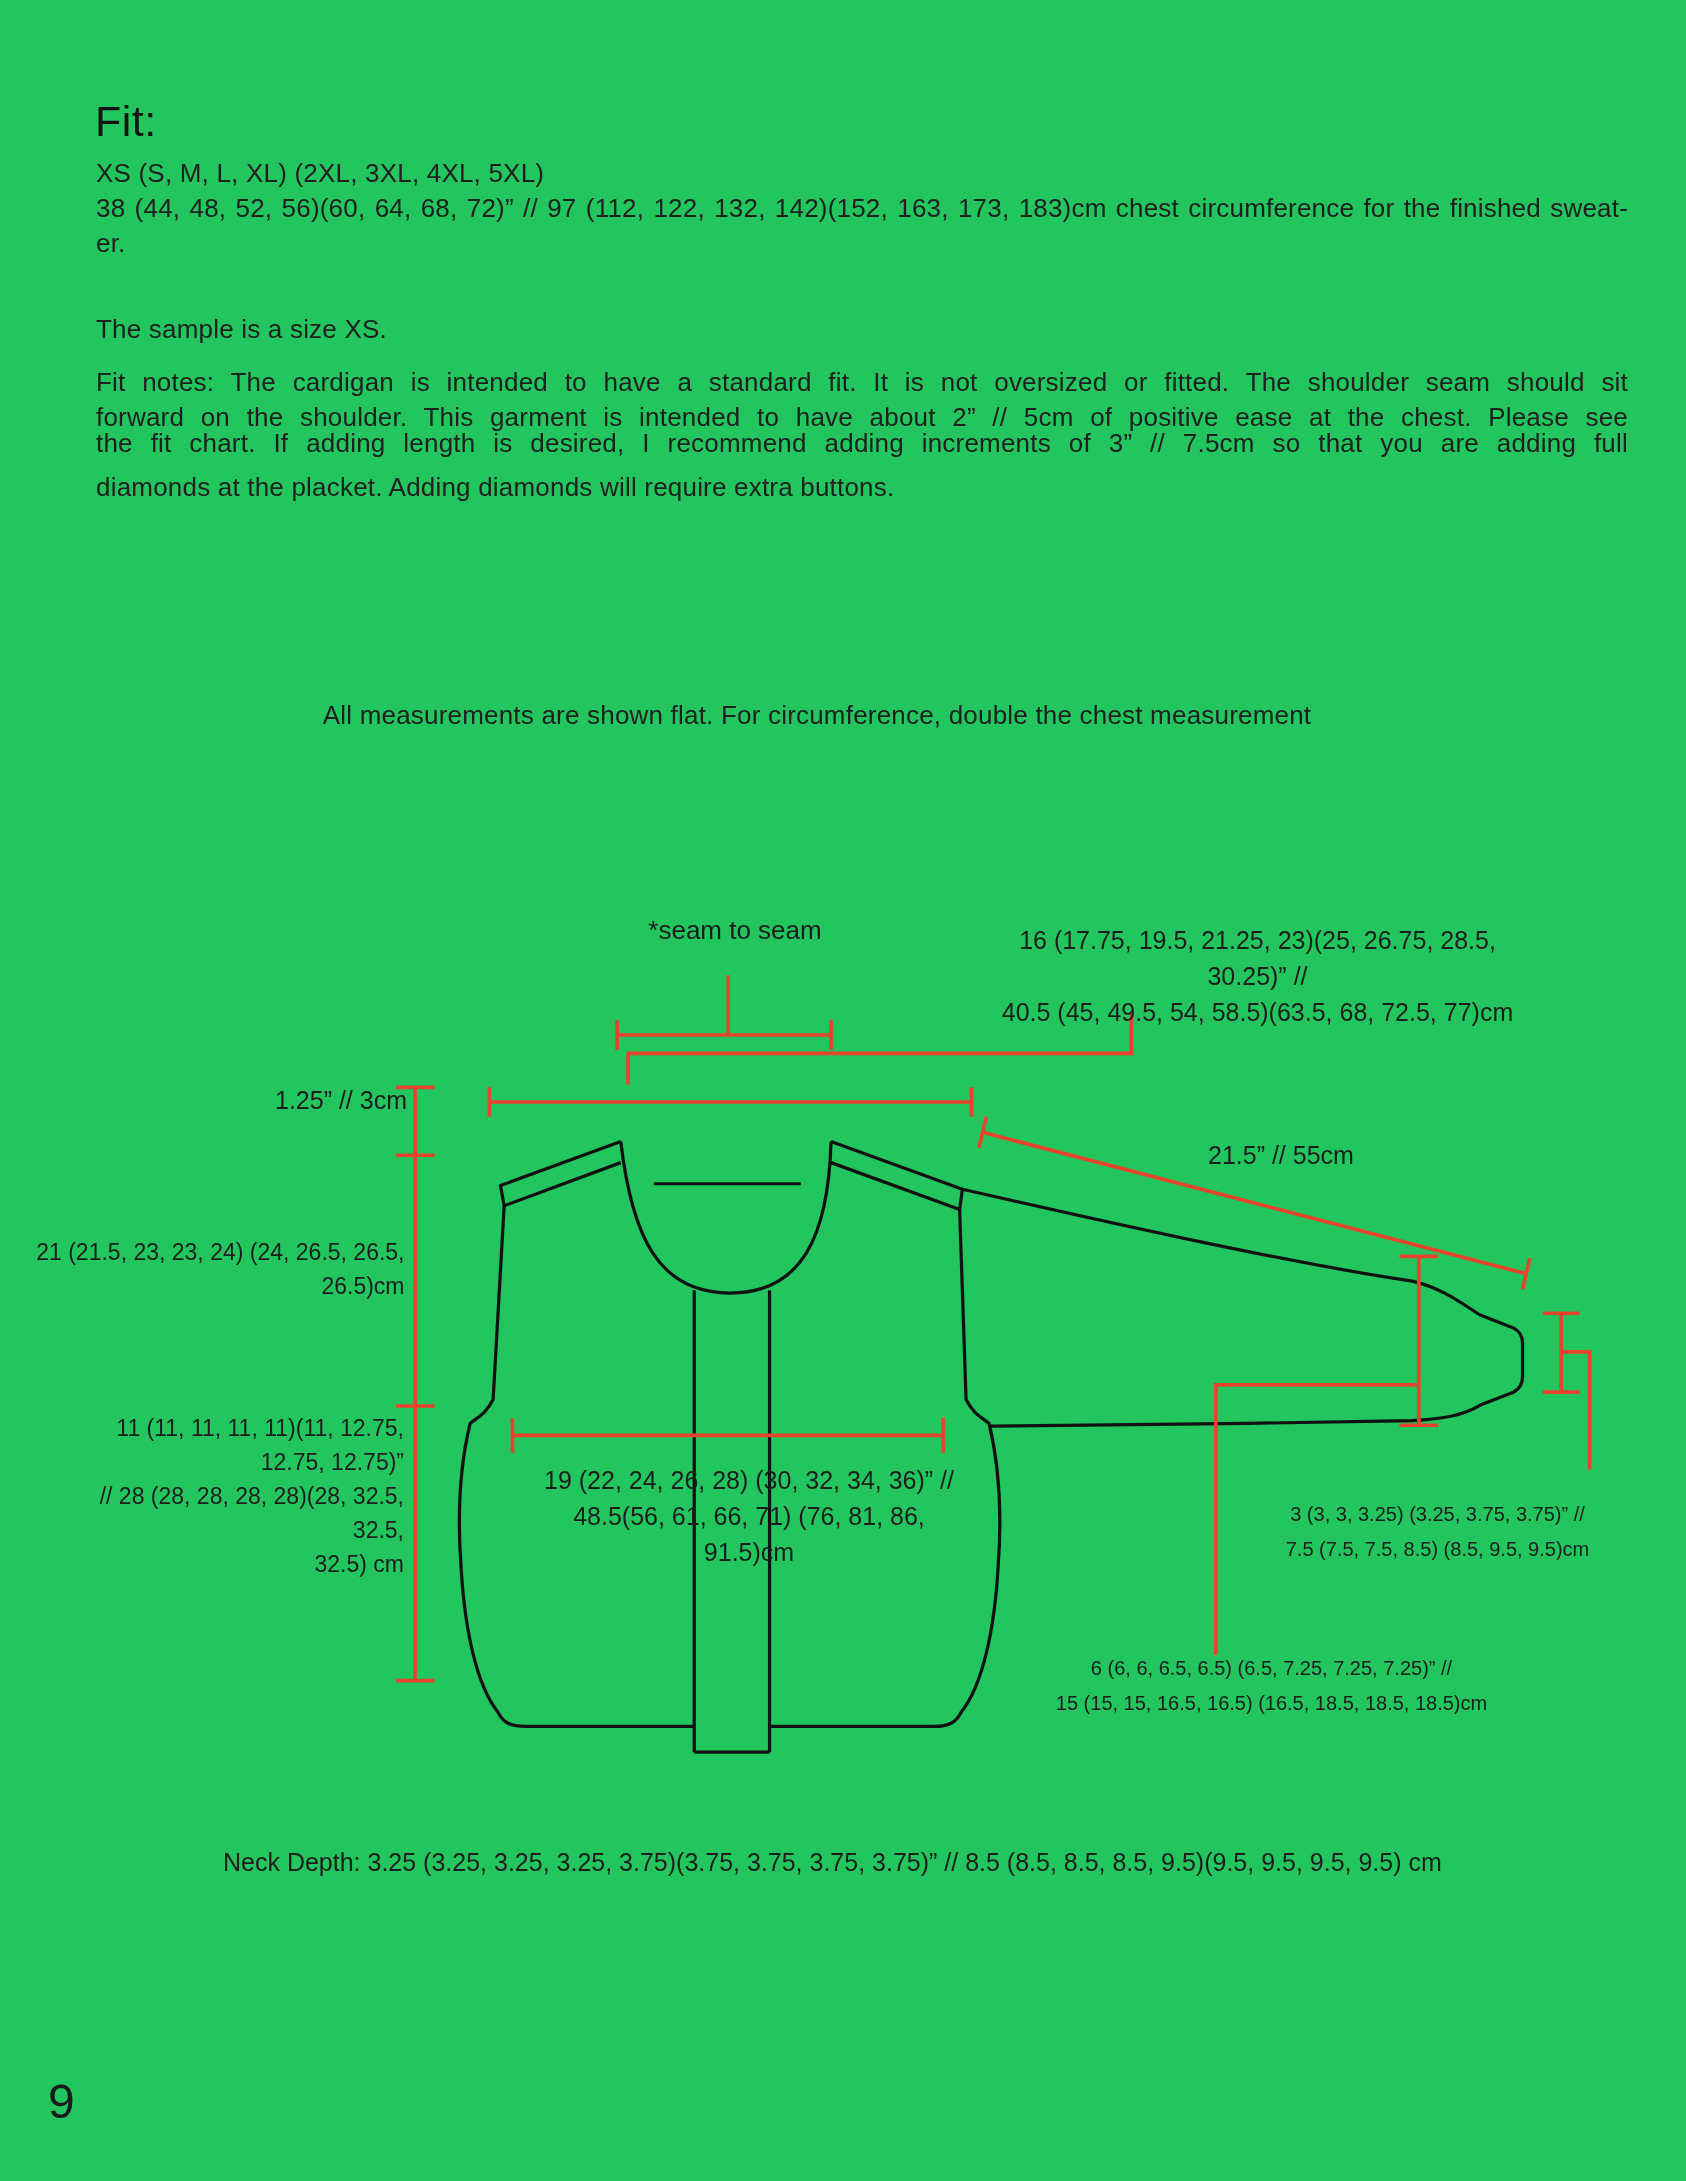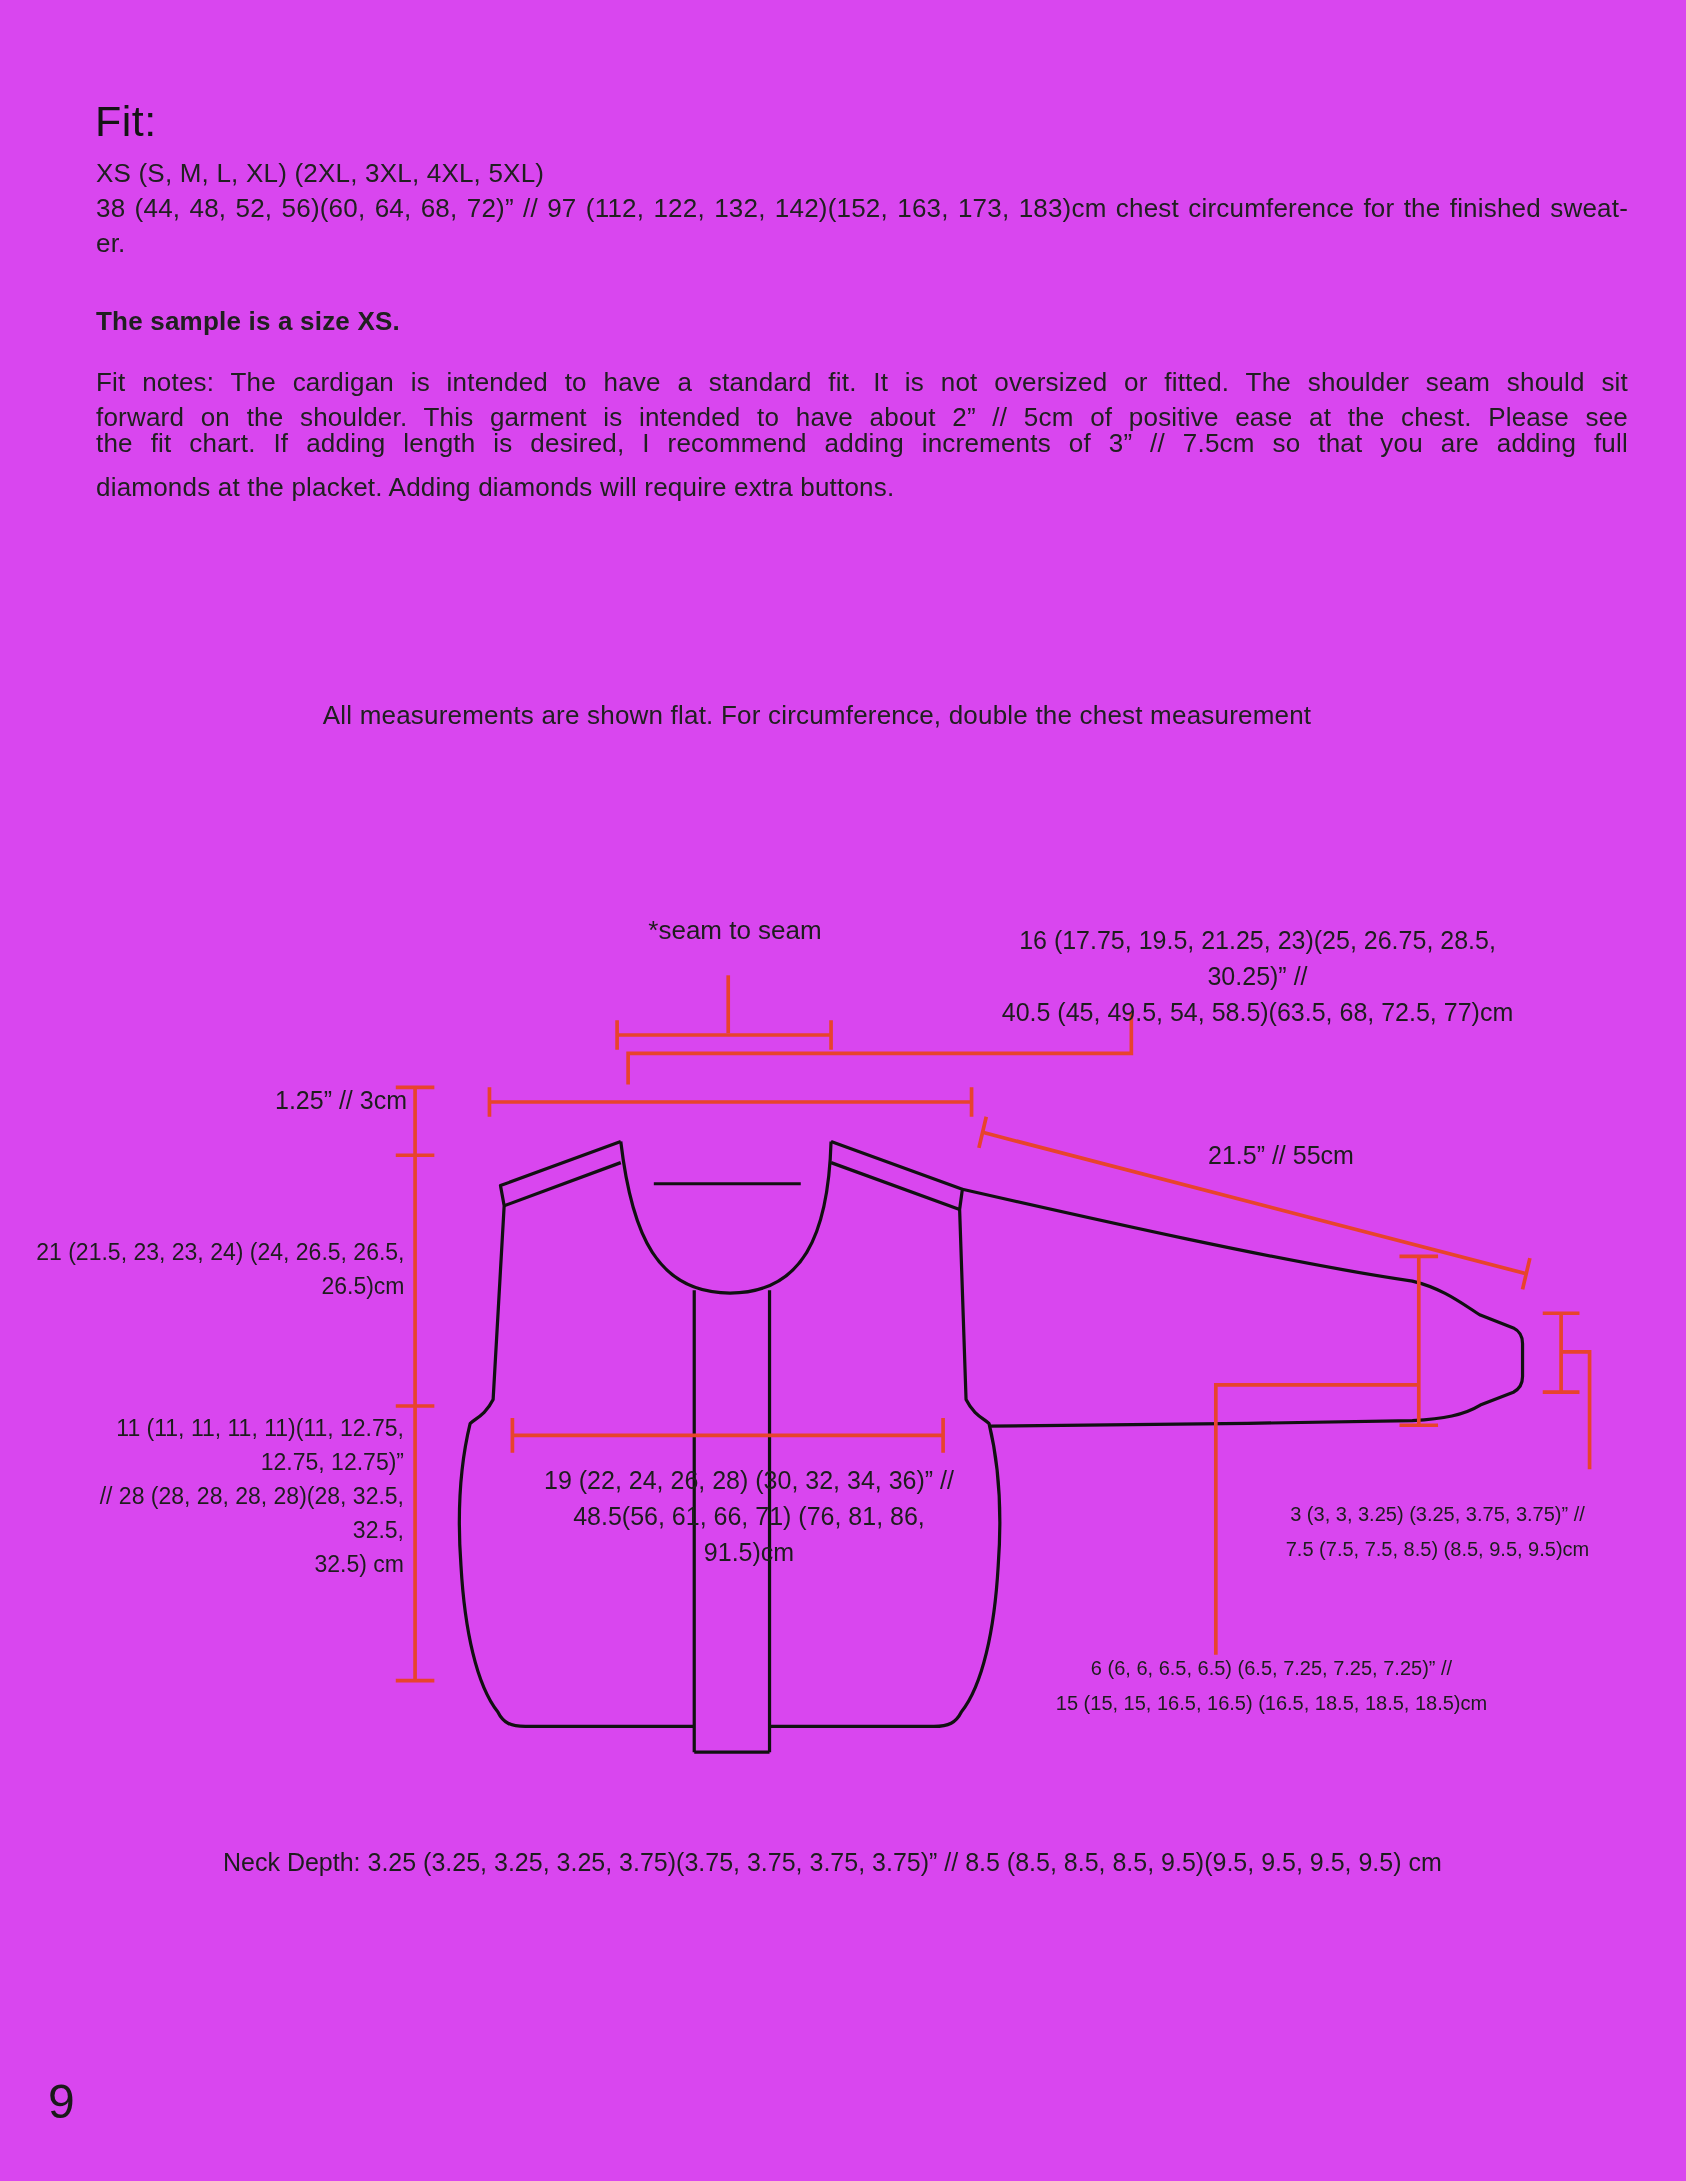--- a/index.html
+++ b/index.html
@@ -1,19 +1,19 @@
 <!DOCTYPE html>
 <html style="font-size:14.7px"><head>
 <meta charset="utf-8">
 <style>
   html,body{margin:0;padding:0;background:#ffffff;}
   .page{
     position:relative;
     width:1686px;height:2182px;
-    background:#d946ef;
+    background:#22c55e;
     font-family:"Liberation Sans", sans-serif;
     color:#1c1c1c;
     overflow:hidden;
   }
   .abs{position:absolute;}
   .h1{font-size:43px;font-weight:400;letter-spacing:0.5px;color:#141414;}
   .body-text{font-size:26px;line-height:35px;color:#202020;letter-spacing:0.2px;}
   .jline{width:1532px;text-align:justify;text-align-last:justify;text-justify:inter-word;white-space:nowrap0;}
   .center-note{width:1524px;text-align:center;}
   .dim{color:#1d1d1d;}
@@ -32,21 +32,21 @@
 
 <div class="page">
 
   <div class="abs h1" style="left:95px;top:97px;">Fit:</div>
 
   <div class="abs body-text" style="left:96px;top:156px;">XS (S, M, L, XL) (2XL, 3XL, 4XL, 5XL)</div>
 
   <div class="abs body-text jline" style="left:96px;top:191px;">38 (44, 48, 52, 56)(60, 64, 68, 72)” // 97 (112, 122, 132, 142)(152, 163, 173, 183)cm chest circumference for the finished sweat-</div>
   <div class="abs body-text" style="left:96px;top:226px;">er.</div>
 
-  <div class="abs body-text" style="left:96px;top:304px;font-weight:bold;">The sample is a size XS.</div>
+  <div class="abs body-text" style="left:96px;top:312px;">The sample is a size XS.</div>
 
   <div class="abs body-text jline" style="left:96px;top:365px;">Fit notes: The cardigan is intended to have a standard fit. It is not oversized or fitted. The shoulder seam should sit</div>
   <div class="abs body-text jline" style="left:96px;top:400px;">forward on the shoulder. This garment is intended to have about 2” // 5cm of positive ease at the chest. Please see</div>
   <div class="abs body-text jline" style="left:96px;top:426px;">the fit chart.  If adding length is desired, I recommend adding increments of 3” // 7.5cm so that you are adding full</div>
   <div class="abs body-text center-note" style="left:55px;top:698px;">All measurements are shown flat.  For circumference, double the chest measurement</div>
 
   <div class="abs body-text" style="left:96px;top:470px;">diamonds at the placket.  Adding diamonds will require extra buttons.</div>
 
   <svg width="1686" height="2182" viewBox="0 0 1836 2376">
 

